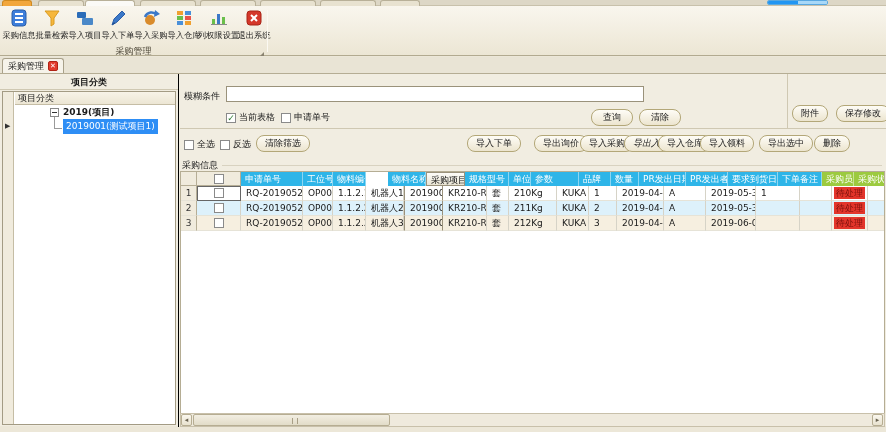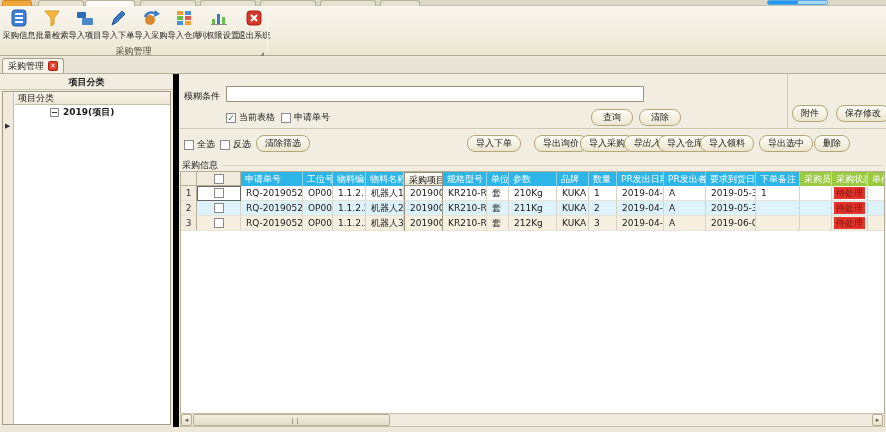--- a/index.html
+++ b/index.html
@@ -28,21 +28,21 @@
 
   
   .doctabs { position:absolute; left:0; top:57px; width:886px; height:16px; background:#e9e4d5; }
   .doctab { position:absolute; left:2px; bottom:0; height:15px; background:#f6f3ea; border:1px solid #a8a089; border-bottom:none; border-radius:3px 3px 0 0; display:flex; align-items:center; padding:0 5px; gap:4px; }
   .closebox { width:10px; height:10px; background:#e23c2c; border:1px solid #b02315; border-radius:2px; color:#fff; font-size:7px; line-height:8px; text-align:center; font-weight:bold; }
 
   
   .main { position:absolute; left:0; top:73px; width:886px; height:353px; background:#f1ede1; border-top:1px solid #b5ad94; }
 
   
-  .leftpanel { position:absolute; left:0; top:0; width:179px; height:353px; border-right:6px solid #000000; }
+  .leftpanel { position:absolute; left:0; top:0; width:179px; height:353px; border-right:1px solid #000000; }
   .lp-title { height:16px; line-height:16px; text-align:center; font-weight:bold; border-bottom:1px solid #cfc8b2; }
   .lp-list { position:absolute; left:2px; top:17px; right:2px; bottom:2px; background:#fff; border:1px solid #a39b84; }
   .lp-gutter { position:absolute; left:0; top:0; bottom:0; width:11px; background:#f0ebdd; border-right:1px solid #c5bda5; }
   .row-marker { position:absolute; left:2px; top:30px; font-size:7px; color:#333; }
   .lp-content { position:absolute; left:12px; right:0; top:0; bottom:0; }
   .lp-header { height:13px; line-height:13px; padding-left:3px; background:linear-gradient(#f7f3e8,#ece6d4); border-bottom:1px solid #c5bda5; }
   .tree-row { height:14px; display:flex; align-items:center; white-space:nowrap;margin-left:32px; }
   .expander { width:9px; height:9px; border:1px solid #888; background:#fff; margin:0 4px 0 3px; position:relative; }
   .expander::after { content:""; position:absolute; left:1px; right:1px; top:3px; height:1px; background:#333; }
   .tree-root-label { font-weight:bold; }
@@ -199,20 +199,24 @@
     <div class="lp-title">项目分类</div>
     <div class="lp-list">
       <div class="lp-gutter">
         <div class="row-marker">▶</div>
       </div>
       <div class="lp-content">
         <div class="lp-header">项目分类</div>
         <div class="tree-row">
           <span class="expander"></span>
           <span class="tree-root-label">2019(项目)</span>
+        </div>
+        <div class="tree-row">
+          <span class="connector"></span>
+          <span class="tree-sel">2019001(测试项目1)</span>
         </div>
       </div>
     </div>
   </div>
 
   <div class="rightpanel">
 
     <div class="filter-area">
       <span class="f-label">模糊条件</span>
       <input class="f-input" value="" style="">
@@ -262,21 +266,21 @@
 
     <div class="grid-viewport" id="grid">
         <div class="grow ghead">
           <div class="gcell corner" style="width: 16px;"></div>
           <div class="gcell corner cbcell" style="width: 44px;">
             <span class="ckbox"></span>
           </div>
           <div class="gcell cyan" style="width: 62px;">申请单号</div>
           <div class="gcell cyan" style="width: 30px;">工位号</div>
           <div class="gcell cyan" style="width: 33px;">物料编号</div>
-          <div class="gcell cyan" style="width: 38px;">物料名称</div>
+          <div class="gcell cyan" style="width: 38px; margin-left: 22px;">物料名称</div>
           <div class="gcell plain" style="width: 39px;">采购项目</div>
           <div class="gcell cyan" style="width: 44px;">规格型号</div>
           <div class="gcell cyan" style="width: 22px;">单位</div>
           <div class="gcell cyan" style="width: 48px;">参数</div>
           <div class="gcell cyan" style="width: 32px;">品牌</div>
           <div class="gcell cyan" style="width: 28px;">数量</div>
           <div class="gcell cyan" style="width: 47px;">PR发出日期</div>
           <div class="gcell cyan" style="width: 42px;">PR发出者</div>
           <div class="gcell cyan" style="width: 50px;">要求到货日期</div>
           <div class="gcell cyan" style="width: 44px;">下单备注</div>

